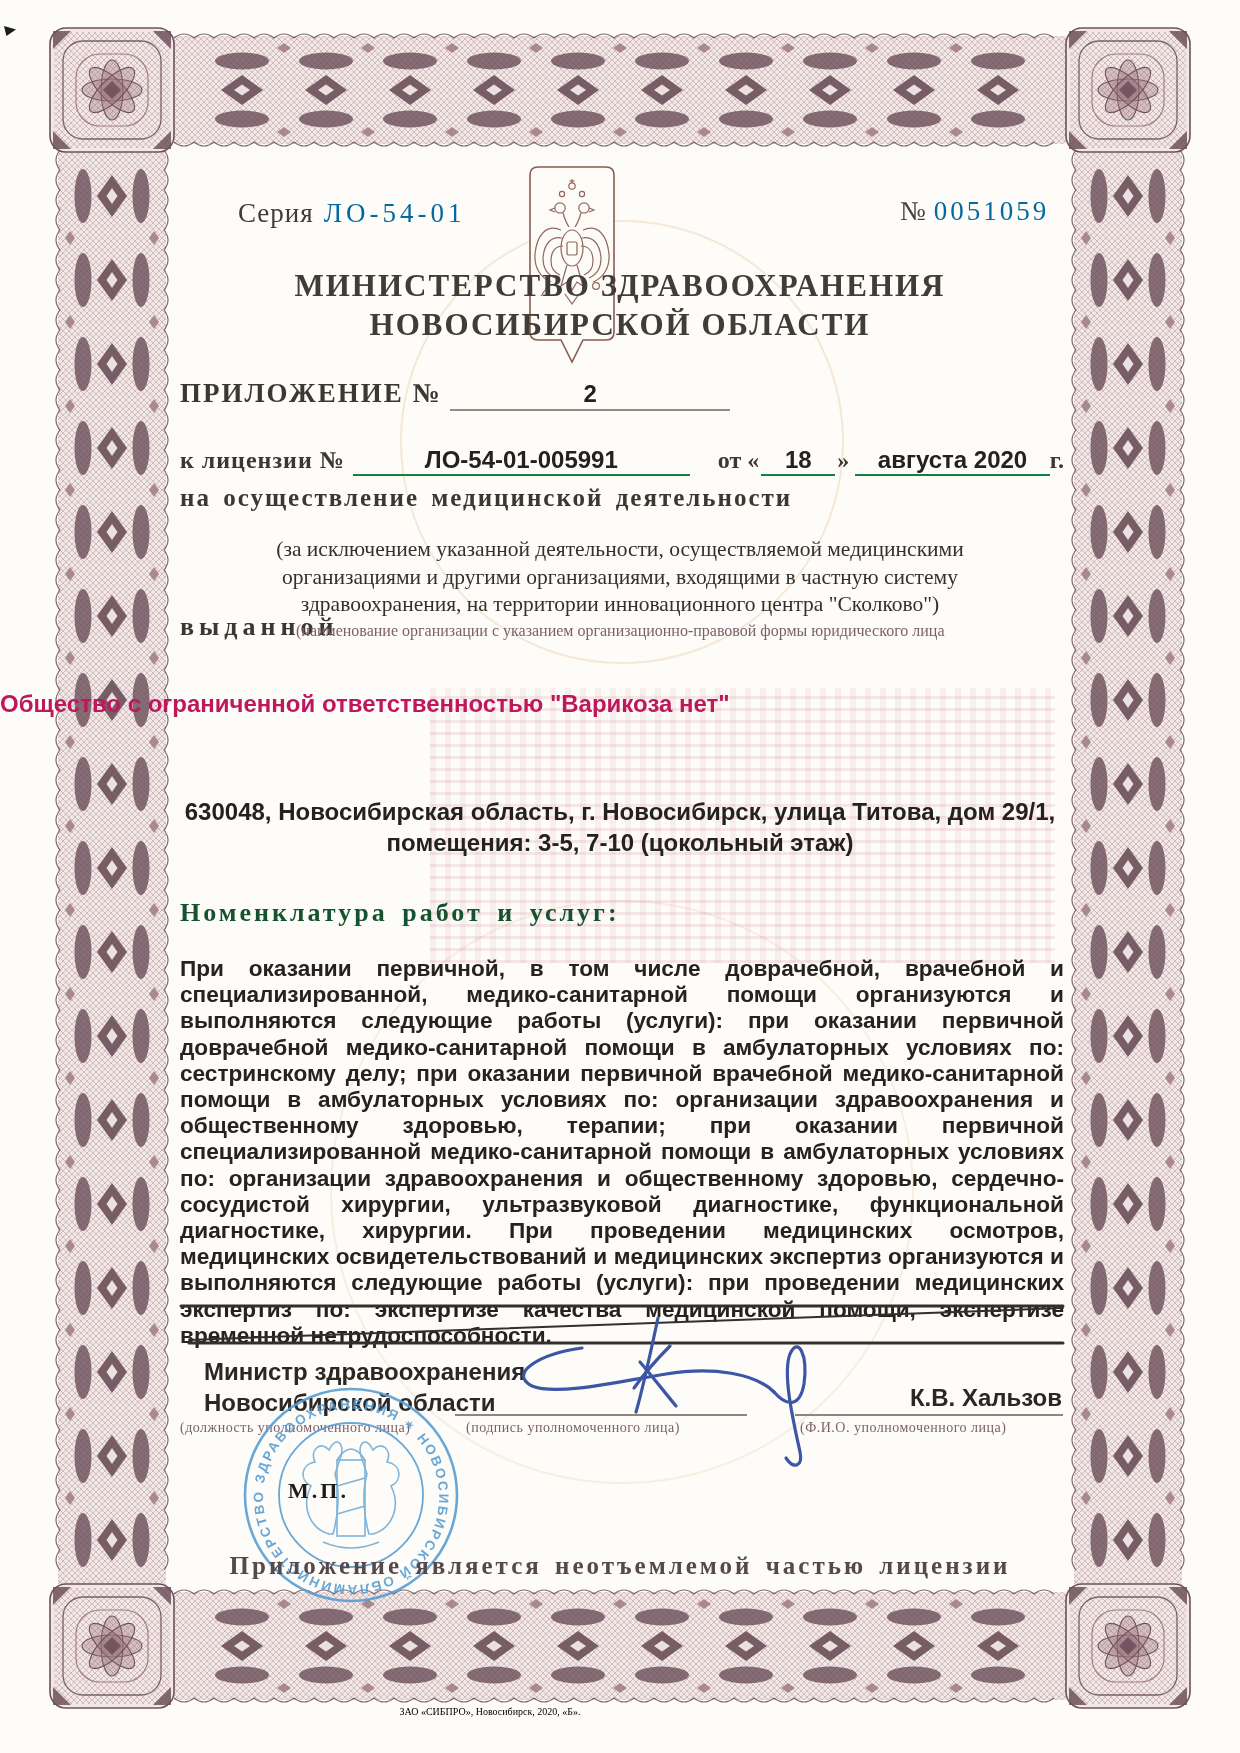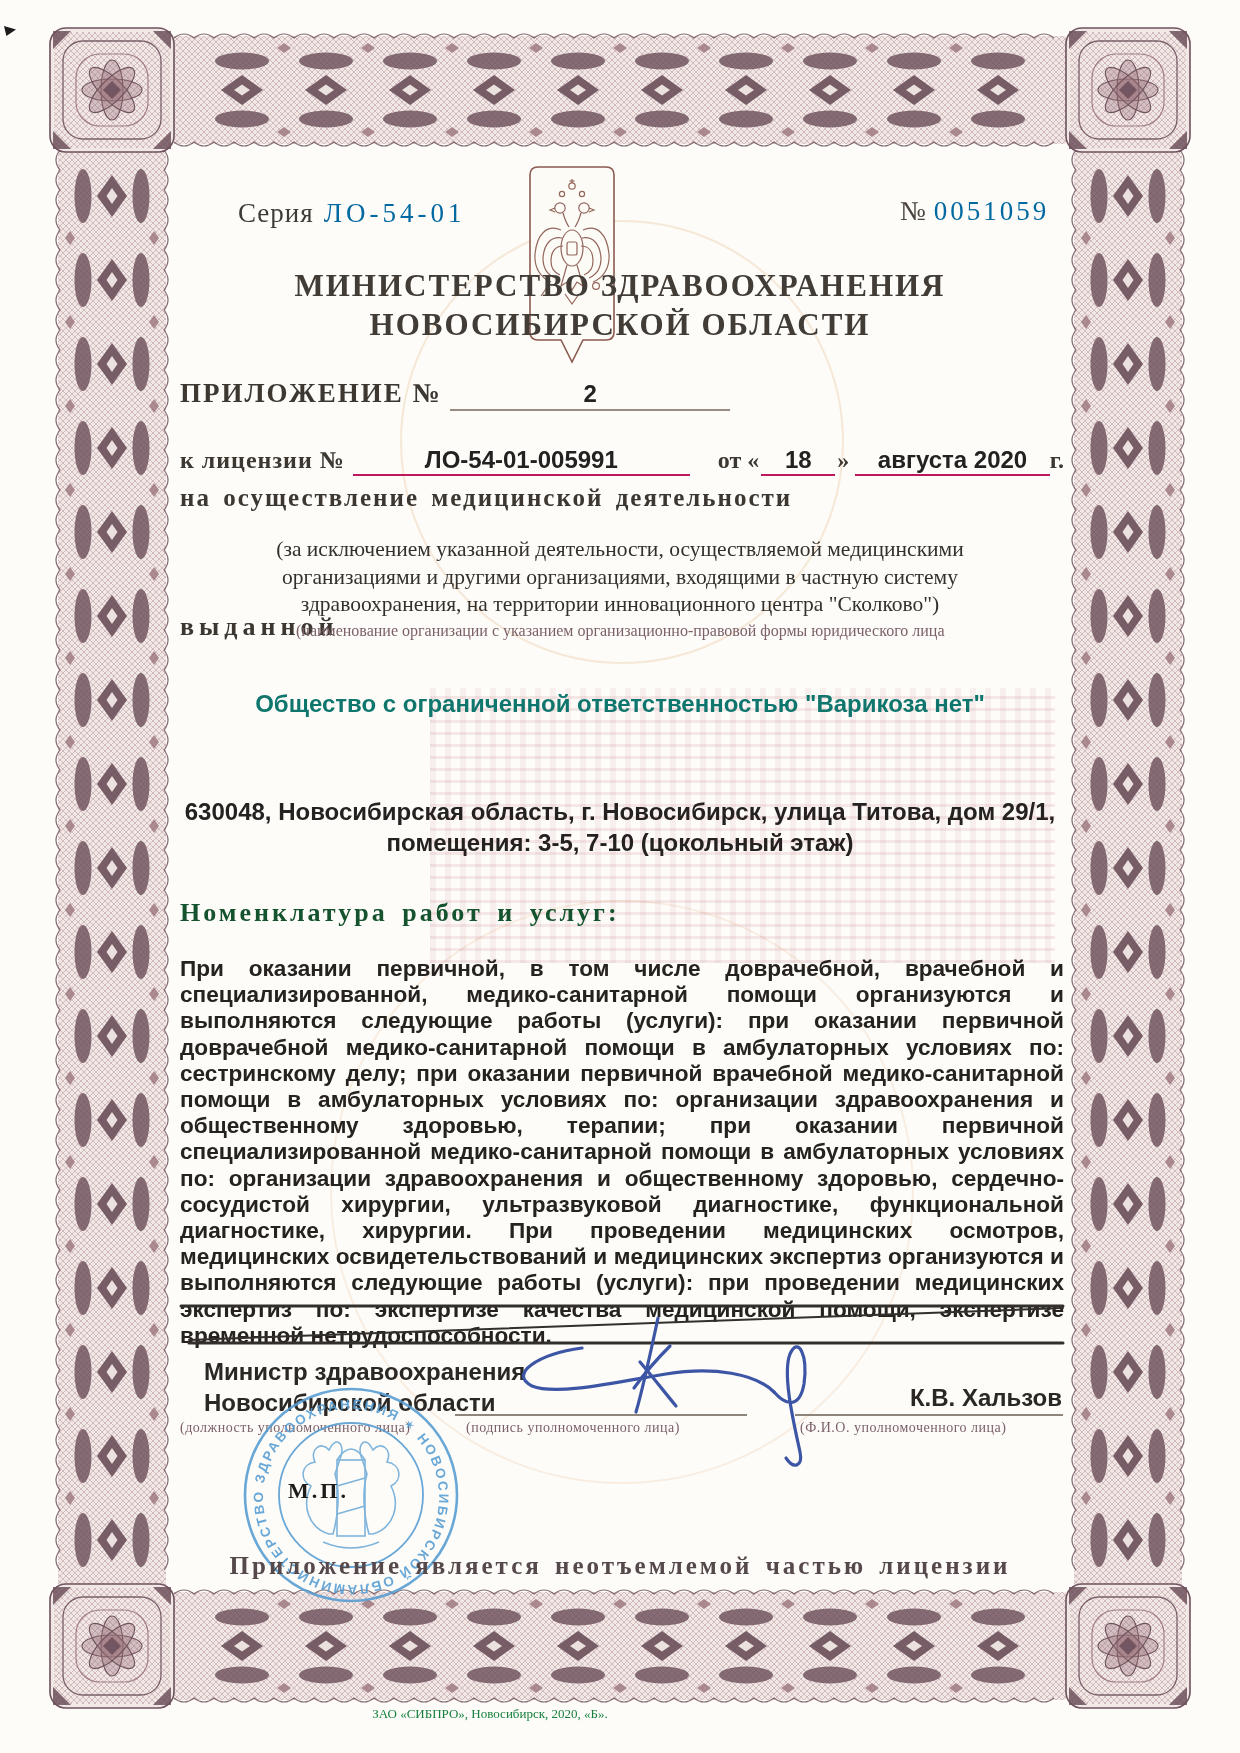--- a/index.html
+++ b/index.html
@@ -25,53 +25,53 @@
          color:#423c36;letter-spacing:2px;}
 
   .annex-row{left:180px;top:378px;font-size:27px;color:#3c3731;letter-spacing:2px;white-space:nowrap;}
   .annex-fill{display:inline-block;width:280px;border-bottom:2px solid #9a8b82;text-align:center;
               font-family:"Liberation Sans","DejaVu Sans",sans-serif;font-weight:bold;font-size:24px;
               color:#242120;letter-spacing:0;line-height:30px;}
 
   .lic-row{left:180px;top:446px;width:884px;display:flex;align-items:baseline;
            font-size:24px;color:#3c3731;}
   .lic-label{letter-spacing:1px;white-space:nowrap;}
-  .fill{border-bottom:2px solid #be185d;text-align:center;
+  .fill{border-bottom:2px solid #15803d;text-align:center;
         font-family:"Liberation Sans","DejaVu Sans",sans-serif;font-weight:bold;color:#242120;}
   .lic-num{width:355px;margin-left:8px;}
   .lic-from{margin-left:28px;white-space:nowrap;}
   .lic-day{width:78px;margin:0 2px;}
   .lic-month{width:205px;margin-left:6px;}
   .lic-g{margin-left:auto;white-space:nowrap;}
 
   .activity{left:180px;top:484px;font-size:25px;color:#3c3731;letter-spacing:2px;word-spacing:4px;}
 
   .exception{left:222px;top:536px;width:796px;text-align:center;font-size:21.5px;line-height:27.5px;
              color:#34302b;}
   .issued{left:180px;top:612px;font-size:26px;color:#3c3731;letter-spacing:5px;}
   .issued-note{left:296px;top:616px;width:700px;font-size:16px;line-height:29px;color:#7c6069;}
   .issued-note .l2{margin-left:12px;}
 
-  .org{left:0;top:690px;width:1240px;text-align:center;font-size:24px;color:#0f766e;}
+  .org{left:0;top:690px;width:1240px;text-align:left;font-size:24px;color:#be185d;}
   .addr{left:0;top:796px;width:1240px;text-align:center;font-size:24px;line-height:31px;color:#242120;}
 
   .nomen{left:180px;top:898px;font-size:26px;color:#14532d;letter-spacing:3px;word-spacing:5px;}
 
   .bodytext{left:180px;top:956px;width:884px;font-size:22.6px;line-height:26.2px;
             color:#262220;text-align:justify;}
 
   .minister{left:204px;top:1356px;font-size:24px;line-height:31px;color:#2a2724;}
   .fio{left:0;top:1384px;width:1062px;text-align:right;font-size:24px;color:#2a2724;}
   .sig-line{height:0;border-bottom:2px solid #8f867b;}
   .caption{font-size:14px;color:#7c6069;letter-spacing:.5px;white-space:nowrap;}
   .mp{left:288px;top:1478px;font-size:22px;color:#1e1c1a;letter-spacing:3px;font-weight:bold;z-index:3;}
 
   .statement{left:0;top:1552px;width:1240px;text-align:center;font-size:25px;color:#56494c;
              letter-spacing:3px;word-spacing:4px;z-index:3;}
-  .printnote{left:0;top:1706px;width:980px;text-align:center;font-size:13px;color:#15803d;}
+  .printnote{left:0;top:1706px;width:980px;text-align:center;font-size:10px;color:#000000;}
 
   .corner-mark{left:4px;top:26px;width:12px;height:10px;background:#1c1c1c;
                clip-path:polygon(0 0,100% 35%,20% 100%);}
 </style>
 </head>
 <body>
 
 <svg id="deco" width="1240" height="1753">
     <defs>
       <clipPath id="cp0">

